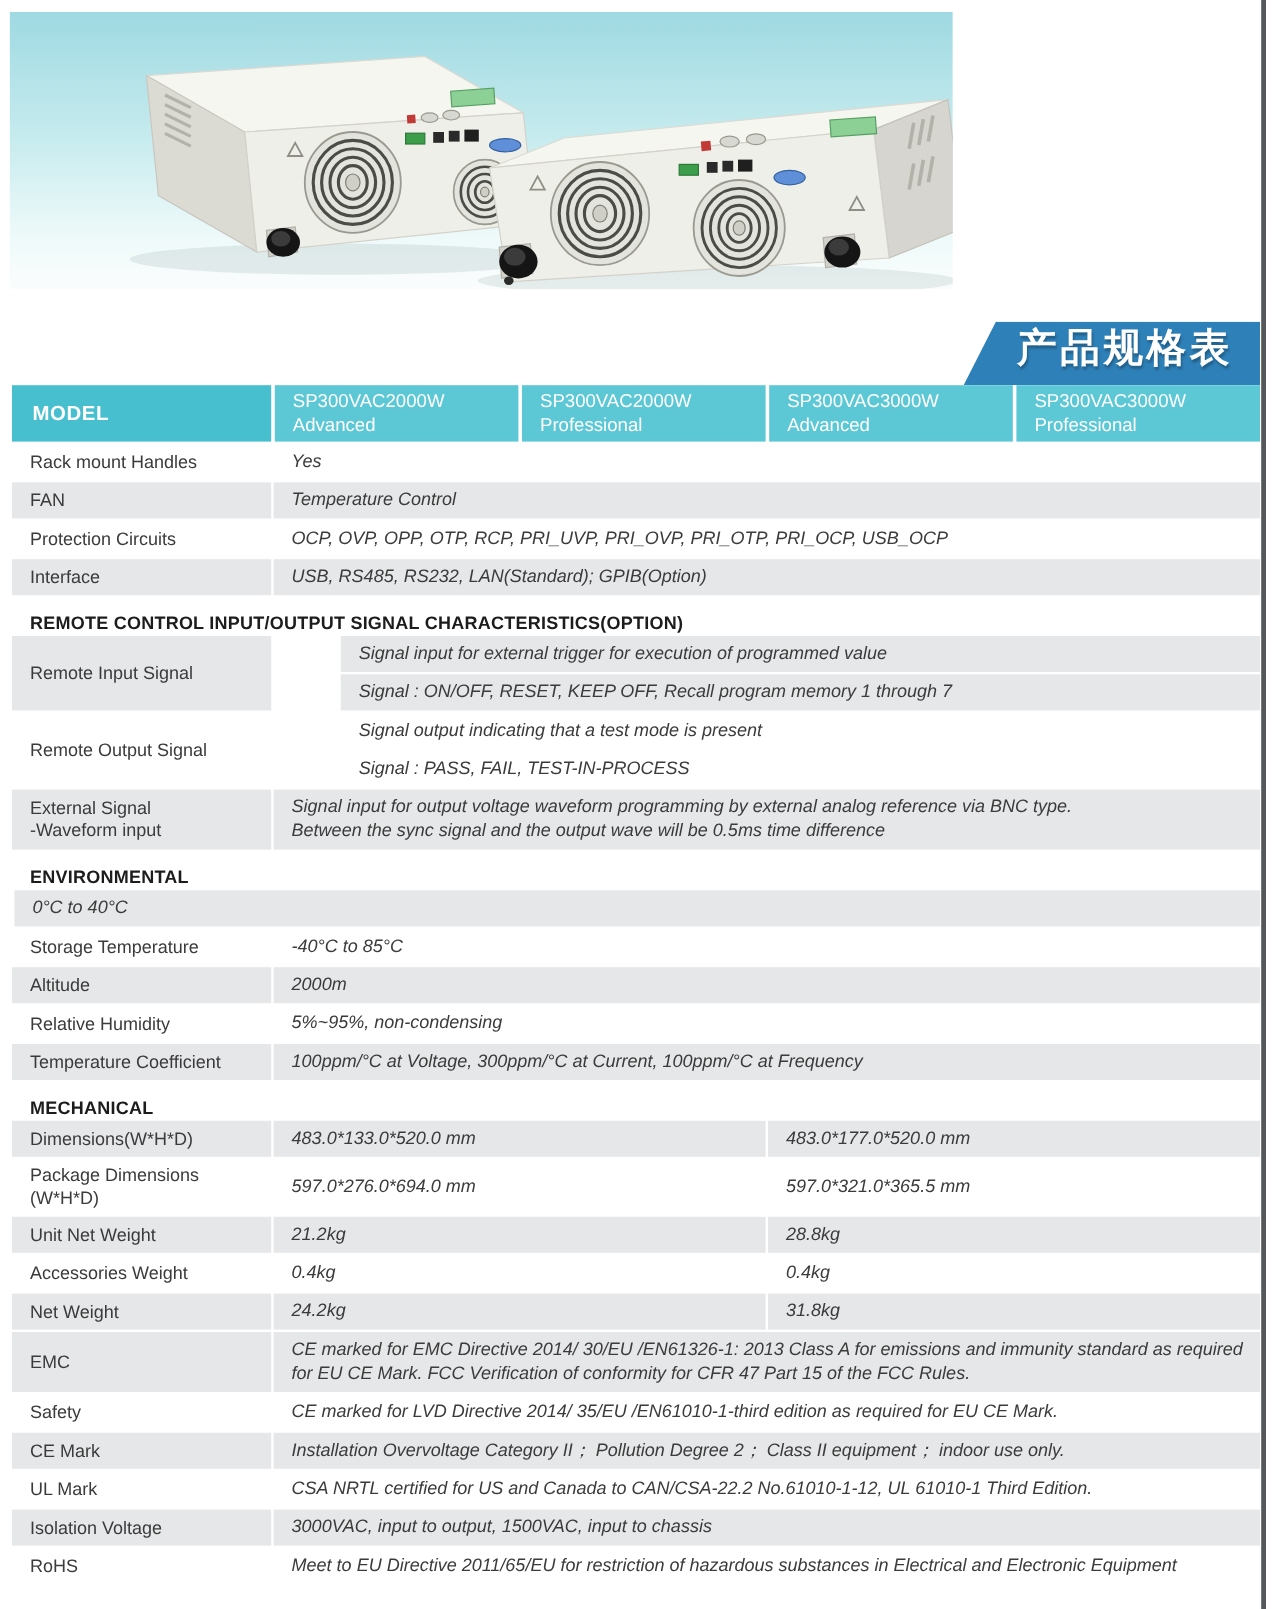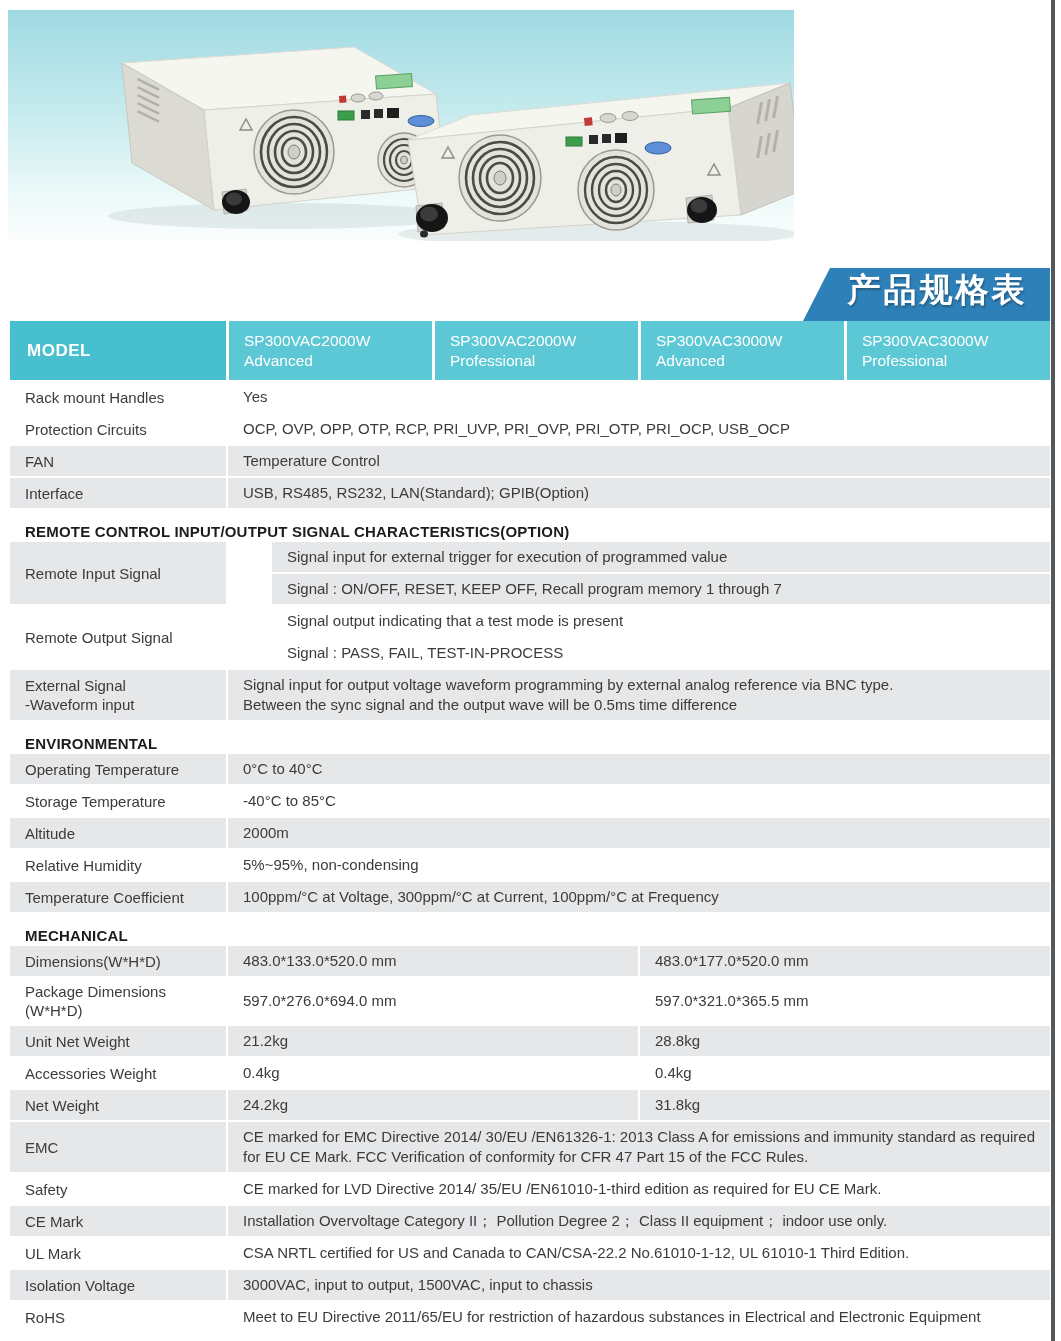--- a/index.html
+++ b/index.html
@@ -22,21 +22,21 @@
     display:flex;align-items:flex-start;justify-content:center;
   }
   .banner .banner-text{
     color:#fff;font-weight:bold;font-size:33px;letter-spacing:3px;
     padding-left:22px;text-shadow:1px 2px 2px rgba(0,0,0,.28);
     white-space:nowrap;
   }
 
   
   .spec-table{position:absolute;left:10px;top:321px;width:1040px;}
-  .thead{display:flex;height:59px;}
+  .thead{display:flex;height:47px;}
   .thead .mcell{
     width:216px;box-sizing:border-box;background:#48bfce;color:#fff;
     font-weight:bold;font-size:17px;letter-spacing:.5px;
     display:flex;align-items:center;padding-left:17px;flex-shrink:0;
   }
   .thead .hcell{
     flex:1;margin-left:3px;box-sizing:border-box;background:#5cc8d5;color:#fff;
     font-size:15.5px;line-height:20px;display:flex;flex-direction:column;
     justify-content:center;padding-left:15px;
   }
@@ -47,22 +47,23 @@
   .lcell{
     width:216px;flex-shrink:0;box-sizing:border-box;background:var(--shade);
     display:flex;flex-direction:column;justify-content:center;
     padding:4px 6px 4px 15px;font-size:15px;line-height:19px;color:#3b3b3b;
   }
   .vcell{
     flex:1;margin-left:2px;box-sizing:border-box;background:var(--shade);
     display:flex;flex-direction:column;justify-content:center;
     padding:5px 14px 5px 15px;font-size:15px;line-height:20px;color:#3b3b3b;
     min-height:30px;
-  }
-  .vstack{flex:1;display:flex;flex-direction:column;margin-left:6px;padding-left:40px;}
+    font-style:italic;
+  }
+  .vstack{flex:1;display:flex;flex-direction:column;margin-left:18px;padding-left:40px;}
   .vstack .vcell{margin-left:0;}
   .vstack .vcell + .vcell{margin-top:2px;}
   .section-row{
     margin-top:2px;min-height:30px;background:#fff;display:flex;align-items:flex-end;
     padding-left:15px;font-size:15px;font-weight:bold;color:#1c1c1c;letter-spacing:.2px;
   }
 </style>
 </head>
 <body>
 
@@ -238,34 +239,34 @@
   </div>
   <div id="table-body">
       <div class="trow white">
         <div class="lcell">
           <div>Rack mount Handles</div>
         </div>
         <div class="vcell">
           <div>Yes</div>
         </div>
       </div>
+      <div class="trow gray">
+        <div class="lcell">
+          <div>FAN</div>
+        </div>
+        <div class="vcell">
+          <div>Temperature Control</div>
+        </div>
+      </div>
       <div class="trow white">
         <div class="lcell">
           <div>Protection Circuits</div>
         </div>
         <div class="vcell">
           <div>OCP, OVP, OPP, OTP, RCP, PRI_UVP, PRI_OVP, PRI_OTP, PRI_OCP, USB_OCP</div>
-        </div>
-      </div>
-      <div class="trow gray">
-        <div class="lcell">
-          <div>FAN</div>
-        </div>
-        <div class="vcell">
-          <div>Temperature Control</div>
         </div>
       </div>
       <div class="trow gray">
         <div class="lcell">
           <div>Interface</div>
         </div>
         <div class="vcell">
           <div>USB, RS485, RS232, LAN(Standard); GPIB(Option)</div>
         </div>
       </div>
@@ -305,23 +306,20 @@
         </div>
         <div class="vcell">
           <div>Signal input for output voltage waveform programming by external analog reference via BNC type.</div>
           <div>Between the sync signal and the output wave will be 0.5ms time difference</div>
         </div>
       </div>
       <div class="section-row">
         <div>ENVIRONMENTAL</div>
       </div>
       <div class="trow gray">
-        <div class="lcell">
-          <div>Operating Temperature</div>
-        </div>
         <div class="vcell">
           <div>0°C to 40°C</div>
         </div>
       </div>
       <div class="trow white">
         <div class="lcell">
           <div>Storage Temperature</div>
         </div>
         <div class="vcell">
           <div>-40°C to 85°C</div>

